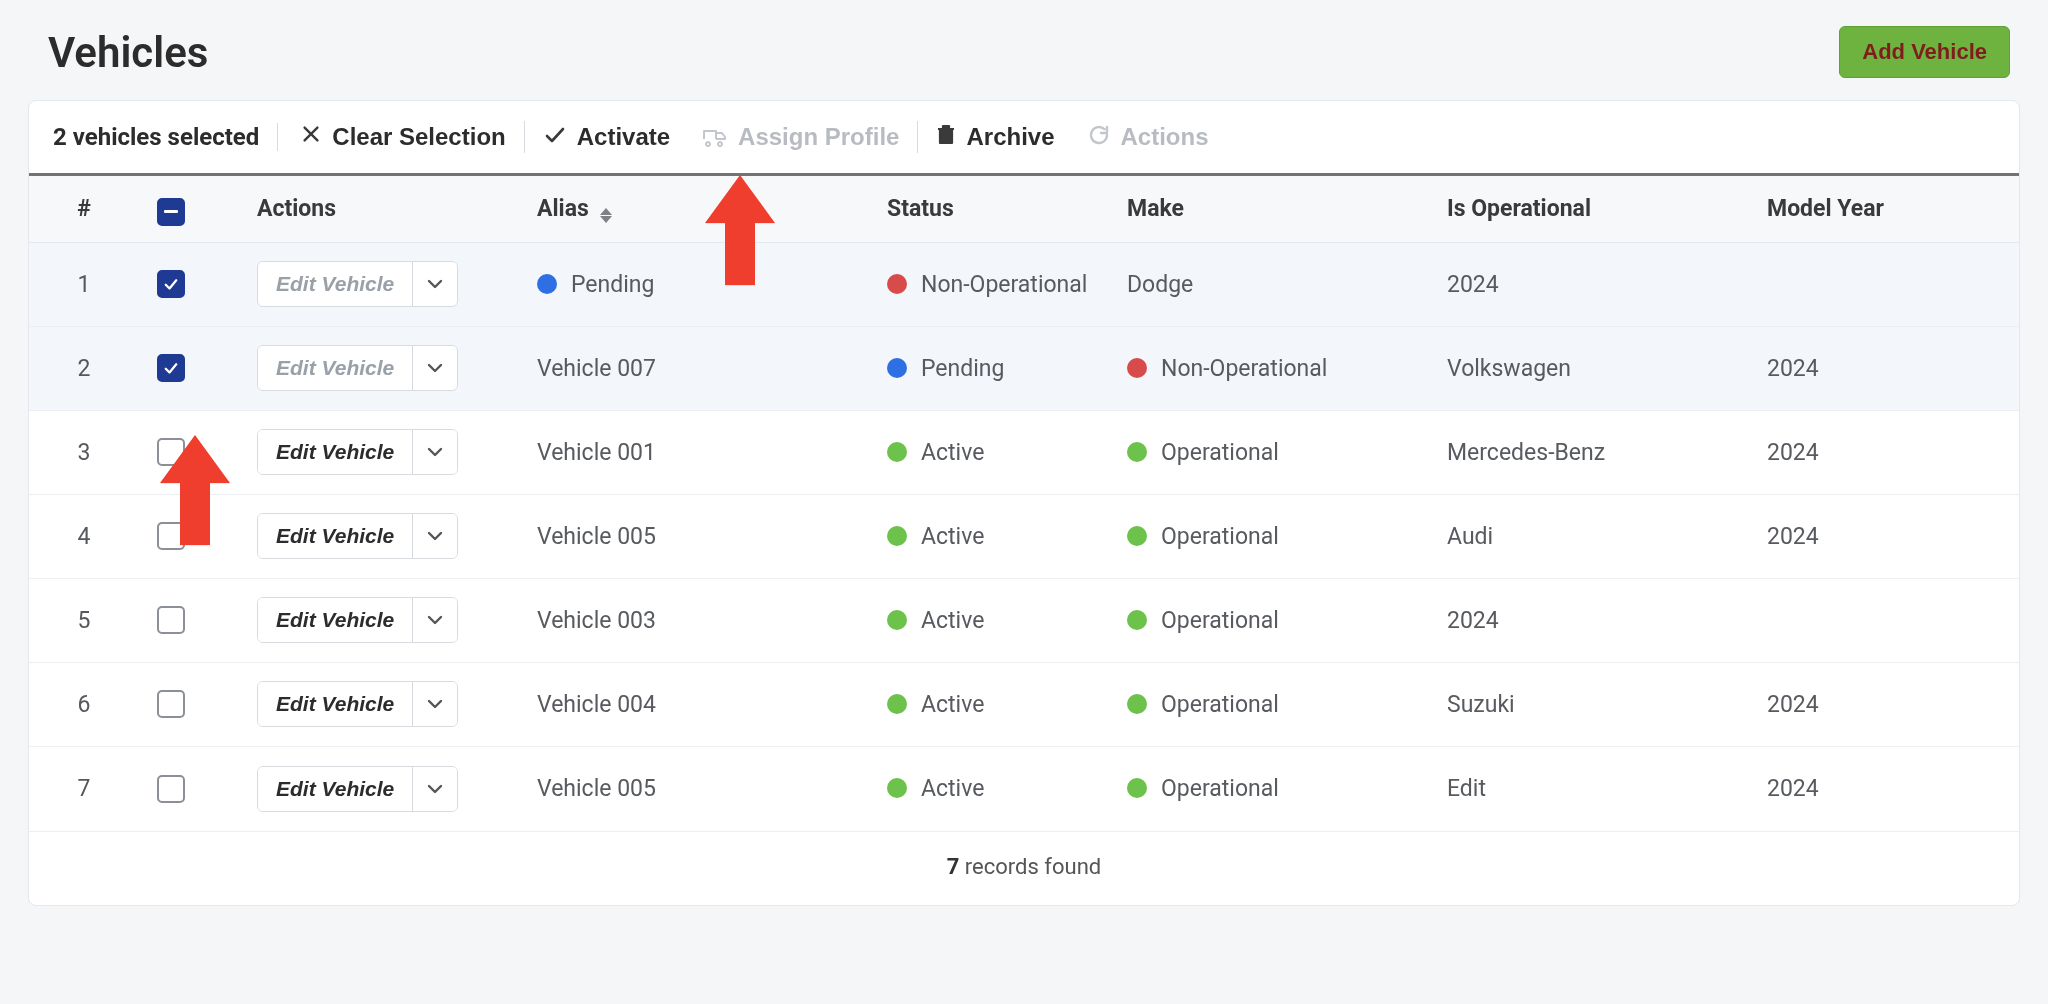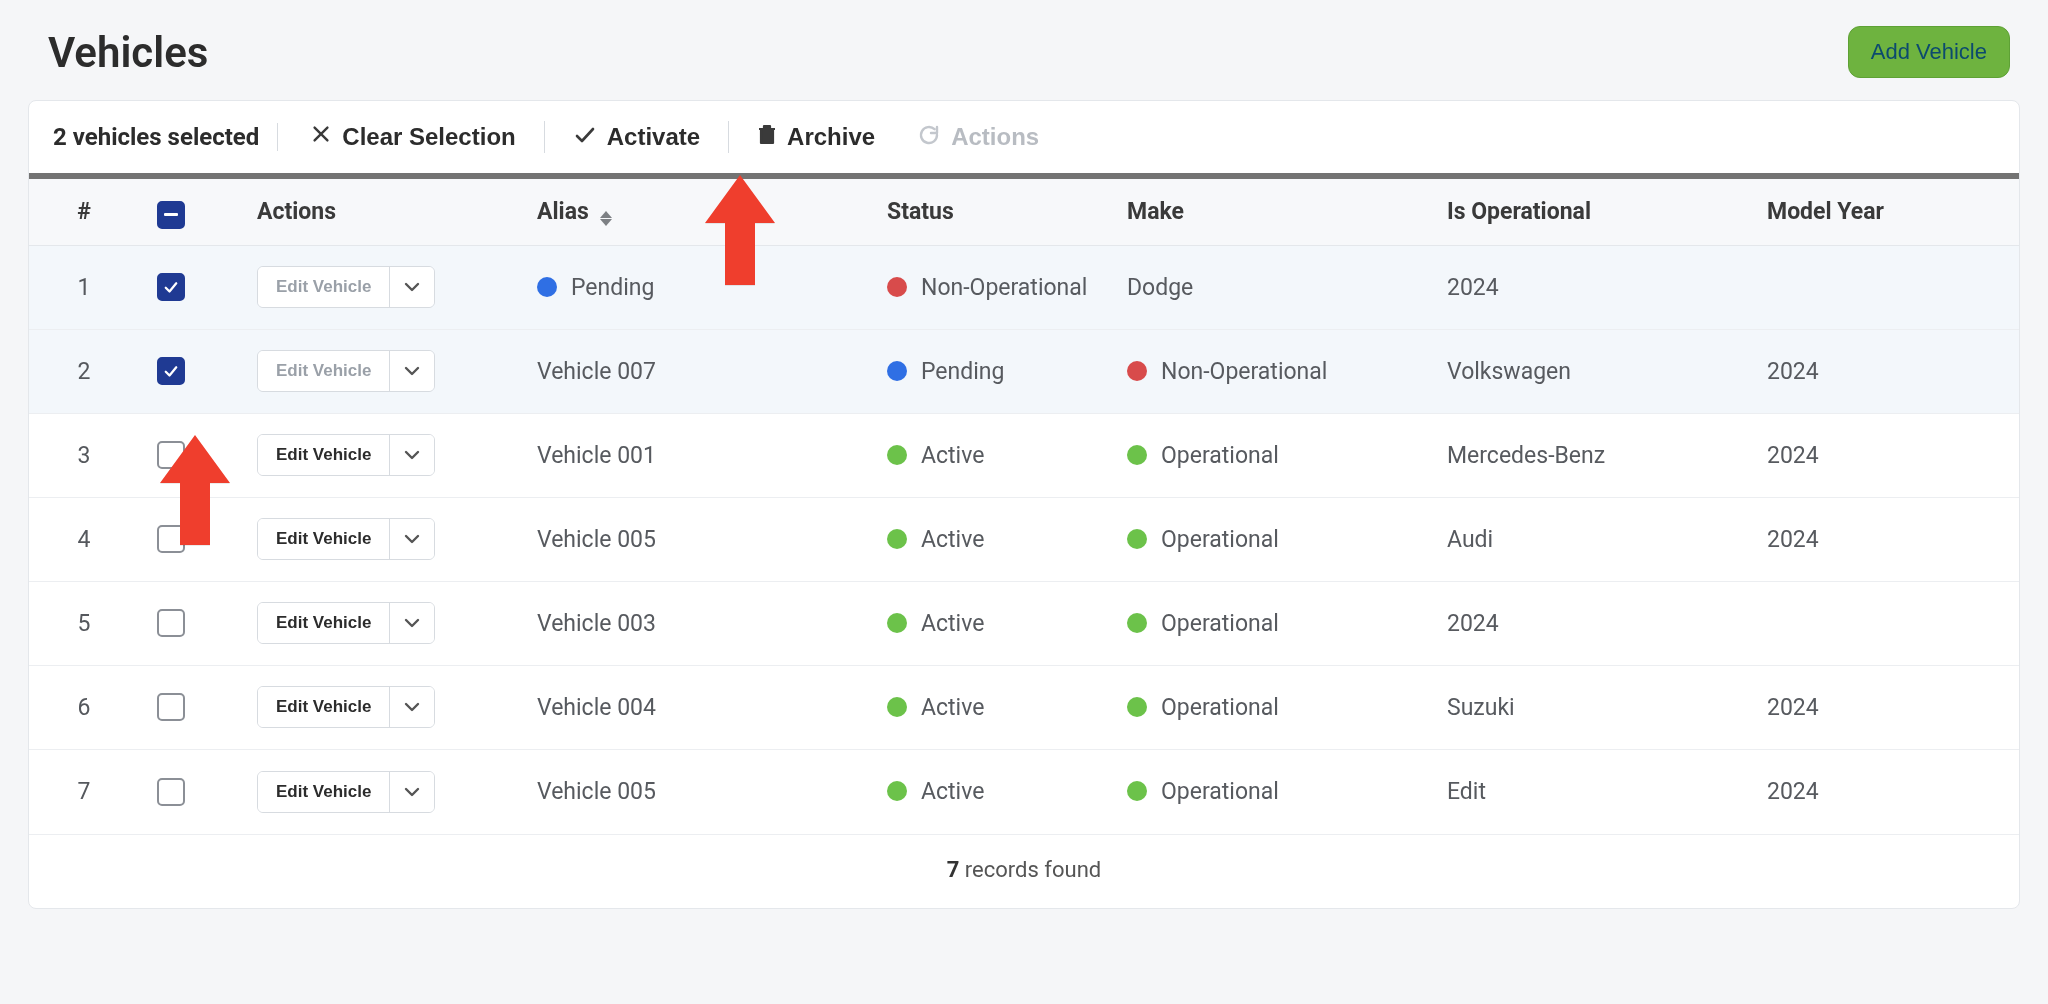--- a/index.html
+++ b/index.html
@@ -21,40 +21,39 @@
     justify-content: space-between;
     padding: 6px 10px 22px 20px;
   }
   .page-title {
     font-size: 42px;
     font-weight: 600;
     color: #2c2c2c;
   }
   .btn-primary {
     background: #6eb33f;
-    color: #0c4a6e;
+    color: #7f1d1d;
     border: 1px solid #5ea135;
-    border-radius: 12px;
+    border-radius: 6px;
     padding: 12px 22px;
     font-size: 22px;
-    font-weight: 400;
+    font-weight: 700;
     cursor: pointer;
   }
   .panel {
     background: #fff;
     border: 1px solid #e4e7eb;
     border-radius: 8px;
     overflow: visible;
   }
   .toolbar {
     display: flex;
     align-items: center;
-    gap: 10px;
     padding: 18px 24px;
-    border-bottom: 6px solid #737373;
+    border-bottom: 3px solid #737373;
     font-size: 24px;
   }
   .sel-count {
     font-weight: 700;
     color: #2c2c2c;
     padding-right: 18px;
     border-right: 1px solid #d7dbe0;
     margin-right: 6px;
   }
   .tb-btn {
@@ -130,24 +129,25 @@
     display: inline-flex;
     border: 1px solid #d7dbe0;
     border-radius: 6px;
     overflow: hidden;
   }
   .edit-btn {
     background: #fff;
     border: none;
     border-right: 1px solid #d7dbe0;
     padding: 10px 18px;
-    font-size: 17px;
+    font-size: 21px;
     font-weight: 700;
     color: #2c2c2c;
     cursor: pointer;
+    font-style: italic;
   }
   .edit-btn.muted { color: #9aa0a8; }
   .edit-caret {
     background: #fff;
     border: none;
     width: 44px;
     display: inline-flex; align-items: center; justify-content: center;
     cursor: pointer;
   }
 
@@ -209,20 +209,28 @@
 
       <button class="tb-btn">
         <span class="icon">
           <svg width="24" height="24" viewBox="0 0 24 24">
               <path d="M4 13 L9 18 L20 6" stroke="#3a3a3a" stroke-width="2.6" fill="none" stroke-linecap="round" stroke-linejoin="round"></path>
             </svg>
         </span>
         <span>Activate</span>
       </button>
 
+      <button class="tb-btn disabled">
+        <span class="icon">
+          <svg width="26" height="24" viewBox="0 0 26 24">
+              <path d="M2 16 V8 H14 V16 M14 10 H20 L23 14 V16 H14 M6 19 a2 2 0 1 0 0.01 0 M18 19 a2 2 0 1 0 0.01 0" stroke="#c3c7cd" stroke-width="2" fill="none" stroke-linejoin="round"></path>
+            </svg>
+        </span>
+        <span>Assign Profile</span>
+      </button>
 
       <span class="tb-sep"></span>
 
       <button class="tb-btn">
         <span class="icon">
           <svg width="20" height="24" viewBox="0 0 20 24">
               <path d="M2 6 H18 M4 6 V20 H16 V6 M7 6 V3 H13 V6" stroke="#3a3a3a" stroke-width="2.2" fill="#3a3a3a" stroke-linejoin="round"></path>
             </svg>
         </span>
         <span>Archive</span>

